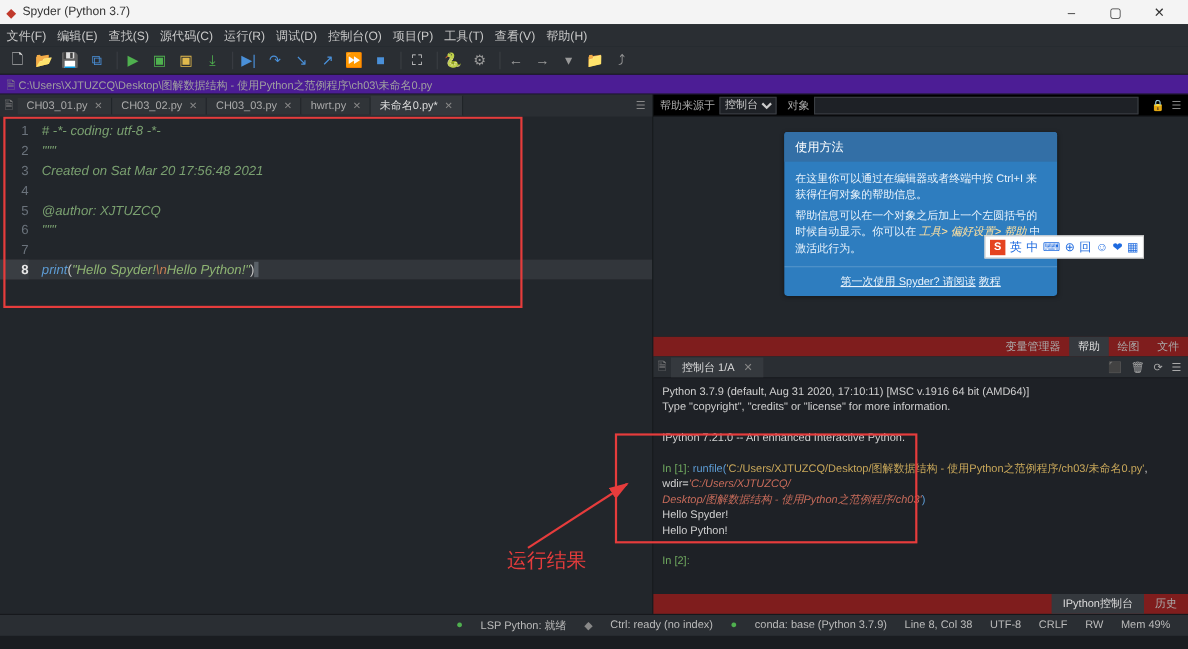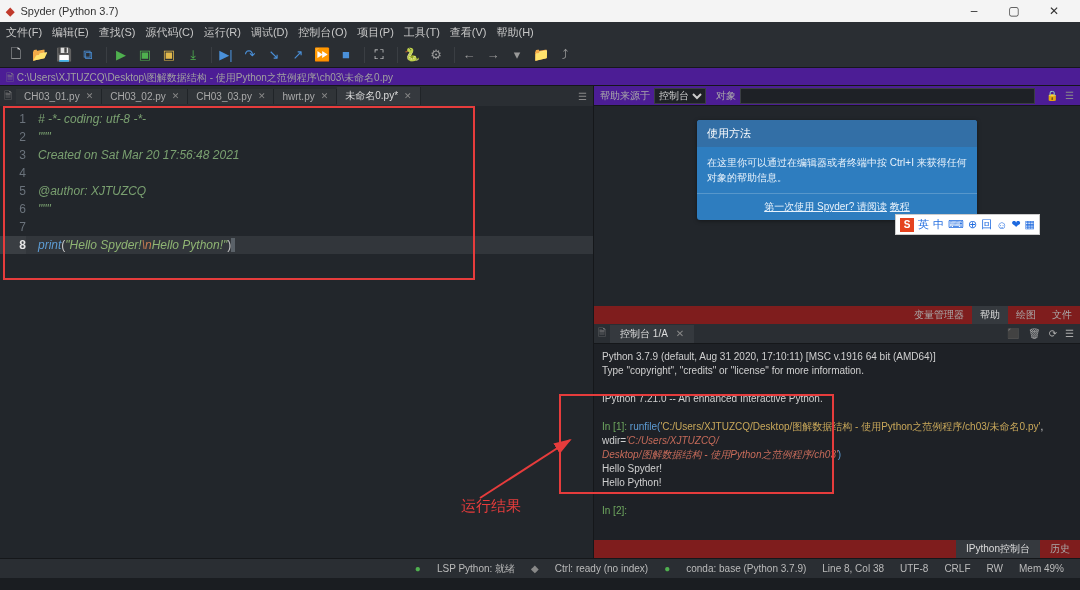--- a/index.html
+++ b/index.html
@@ -36,26 +36,26 @@
   .c-comment { color: #7aa070; font-style: italic; }
   .c-docstr  { color: #7aa070; font-style: italic; }
   .c-call    { color: #5d9cd4; font-style: italic; }
   .c-str     { color: #8fb573; font-style: italic; }
   .c-esc     { color: #c77d52; font-style: italic; }
   .c-paren   { color: #c8c8c8; }
   .linehl    { position: absolute; left: 0; right: 0; height: 18px; background: #32363b; }
   .cursor-end { background: #5a6168; color: #5a6168; }
   .red-box   { position: absolute; border: 2px solid #e63c3c; }
   
-  .help-top { height: 20px; background: #4c1d95; display: flex; align-items: center; font-size: 10px; padding: 0 6px; border-bottom: 1px solid #15171a; }
+  .help-top { height: 20px; background: #000000; display: flex; align-items: center; font-size: 10px; padding: 0 6px; border-bottom: 1px solid #15171a; }
   .help-top label { margin-right: 4px; color: #aaa; }
   .help-top select { font-size: 10px; background: #1e2126; color: #ccc; border: 1px solid #3a3e43; margin-right: 10px; height: 16px; }
   .help-top input { flex: 1; font-size: 10px; background: #1e2126; color: #ccc; border: 1px solid #3a3e43; height: 16px; margin-right: 6px; padding: 0 4px; }
   .help-body { flex: 1; min-height: 200px; background: #22262b; position: relative; padding: 8px; }
-  .help-card { margin: 6px auto; width: 280px; background: #2e7dbf; border-radius: 3px; overflow: hidden; box-shadow: 0 1px 4px rgba(0,0,0,0.4); }
+  .help-card { margin: 6px auto; width: 248px; background: #2e7dbf; border-radius: 3px; overflow: hidden; box-shadow: 0 1px 4px rgba(0,0,0,0.4); }
   .help-card-head { background: #336fa6; padding: 6px 10px; font-size: 11px; color: #fff; }
   .help-card-body { padding: 8px 10px; font-size: 10px; color: #e8f2fb; line-height: 1.5; }
   .help-card-body .hl { color: #ffe1a0; font-style: italic; }
   .help-card-foot { text-align: center; padding: 6px; font-size: 10px; border-top: 1px solid rgba(255,255,255,0.2); }
   .help-card-foot span { text-decoration: underline; color: #e8f2fb; }
   
   .ime { position: absolute; right: 40px; top: 214px; background: #fff; border: 1px solid #ccc; padding: 2px 4px; display: flex; align-items: center; gap: 4px; font-size: 11px; }
   .ime .s { background: #e5431f; color: #fff; font-weight: bold; width: 14px; height: 14px; display: inline-flex; align-items: center; justify-content: center; font-size: 10px; }
   .ime .g { color: #1e6adf; }
   
@@ -75,21 +75,21 @@
   
   .contabs { height: 18px; background: #7f1d1d; display: flex; align-items: center; justify-content: flex-end; font-size: 10px; }
   .contabs span { padding: 2px 10px; color: #aaa; }
   .contabs .act { background: #35393e; color: #ddd; }
   
   .status { height: 20px; background: #2a2e33; display: flex; align-items: center; font-size: 10px; color: #bbb; padding: 0 8px; border-top: 1px solid #15171a; }
   .status span { margin: 0 8px; }
   .status .dot-g { color: #4fb04f; }
   
   svg.overlay { position: absolute; left: 0; top: 0; width: 1080px; height: 590px; pointer-events: none; }
-  .run-label { position: absolute; left: 461px; top: 497px; color: #e63c3c; font-size: 15px; font-family: "SimHei","Microsoft YaHei",sans-serif; }
+  .run-label { position: absolute; left: 461px; top: 497px; color: #e63c3c; font-size: 18px; font-family: "SimHei","Microsoft YaHei",sans-serif; }
 </style>
 </head>
 <body>
 
 <div class="titlebar">
   <span class="logo">◆</span>
   <span class="title">Spyder (Python 3.7)</span>
   <span class="winbtn">–</span>
   <span class="winbtn">▢</span>
   <span class="winbtn">✕</span>
@@ -203,20 +203,23 @@
       <label>对象</label>
       <input style="">
       <span style="color:#888;margin:0 6px">🔒</span>
       <span style="color:#888">☰</span>
     </div>
     <div class="help-body" style="height:220px">
       <div class="help-card">
         <div class="help-card-head">使用方法</div>
         <div class="help-card-body">
           <div>在这里你可以通过在编辑器或者终端中按 Ctrl+I 来获得任何对象的帮助信息。</div>
+          <div style="margin-top:4px">
+            <span>帮助信息可以在一个对象之后加上一个左圆括号的时候自动显示。你可以在 </span><span class="hl">工具&gt; 偏好设置&gt; 帮助</span><span> 中激活此行为。</span>
+          </div>
         </div>
         <div class="help-card-foot">
           <span>第一次使用 Spyder? 请阅读</span>
           <span>教程</span>
         </div>
       </div>
     </div>
 
     <div class="minitabs">
       <span>变量管理器</span>

